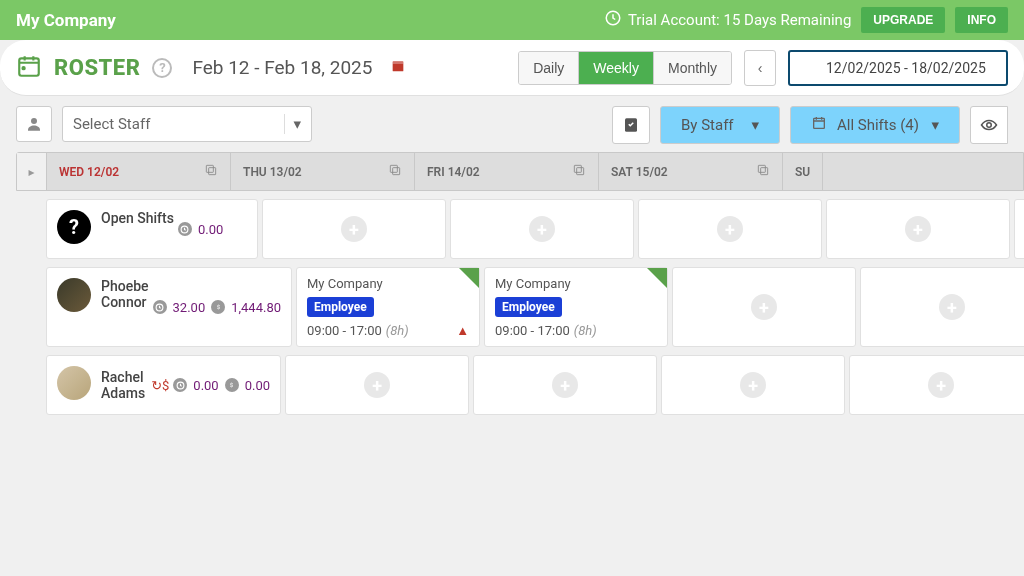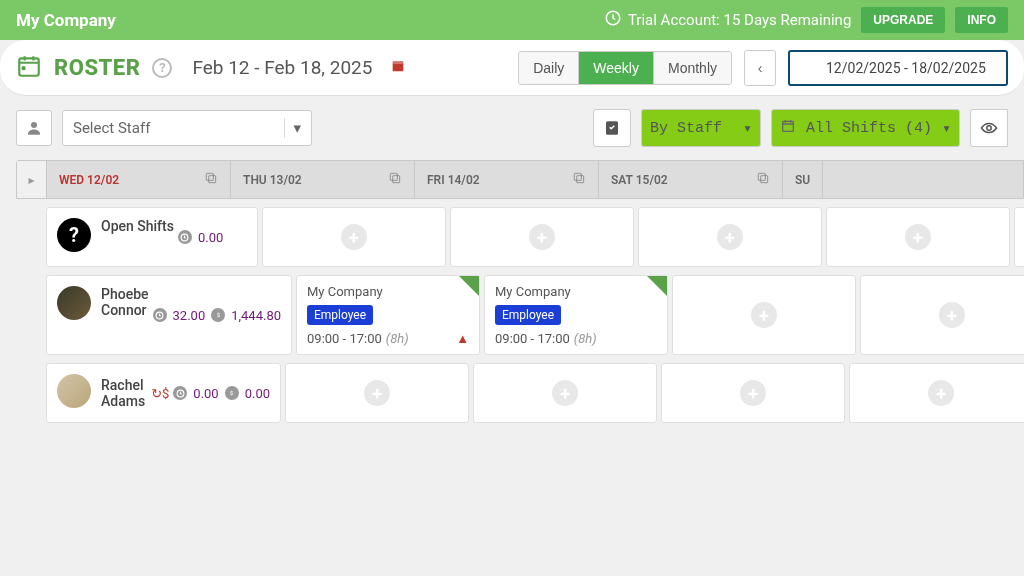--- a/index.html
+++ b/index.html
@@ -17,26 +17,26 @@
   .help-icon { width: 20px; height: 20px; border: 2px solid #bbb; border-radius: 50%; display: inline-flex; align-items: center; justify-content: center; color: #bbb; font-size: 13px; font-weight: 700; }
   .date-range { color: #555; font-size: 19px; margin-left: 8px; }
   .cal-icon { color: #c0392b; margin-left: 6px; }
   .spacer { flex: 1; }
   .view-toggle { display: flex; border: 1px solid #ccc; border-radius: 3px; overflow: hidden; }
   .view-toggle button { background: #f7f7f7; border: none; padding: 8px 14px; font-size: 14px; color: #555; cursor: pointer; border-right: 1px solid #ccc; }
   .view-toggle button:last-child { border-right: none; }
   .view-toggle button.active { background: #4caf50; color: #fff; }
   .nav-arrow { width: 32px; height: 36px; border: 1px solid #ccc; background: #fff; border-radius: 3px; cursor: pointer; color: #666; font-size: 14px; }
   .date-picker { border: 2px solid #0c4a6e; background: #fff; height: 36px; padding: 0 20px 0 36px; font-size: 14px; color: #444; border-radius: 3px; min-width: 220px; }
-  .filters-row { height: 64px; padding: 10px 16px; display: flex; align-items: center; gap: 10px; }
+  .filters-row { height: 56px; padding: 10px 16px; display: flex; gap: 10px; }
   .staff-select { display: flex; align-items: center; gap: 10px; }
   .person-icon-btn { width: 36px; height: 36px; border: 1px solid #ccc; background: #fff; border-radius: 3px; display: flex; align-items: center; justify-content: center; color: #888; }
   .select-box { display: flex; align-items: center; border: 1px solid #ccc; background: #fff; border-radius: 3px; height: 36px; padding: 0 10px; min-width: 250px; justify-content: space-between; color: #666; font-size: 15px; cursor: pointer; }
   .select-sep { width: 1px; height: 20px; background: #ddd; margin: 0 8px; }
-  .dropdown { display: flex; align-items: center; border: 1px solid #ccc; background: #84cc16; border-radius: 3px; height: 38px; padding: 0 8px; gap: 10px; color: #555; font-size: 15px; cursor: pointer; font-family: Liberation Mono, monospace; }
+  .dropdown { display: flex; align-items: center; border: 1px solid #ccc; background: #7dd3fc; border-radius: 3px; height: 38px; padding: 0 20px; gap: 10px; color: #555; font-size: 15px; cursor: pointer; }
   .dropdown .chev { margin-left: auto; }
   .icon-box { width: 38px; height: 38px; border: 1px solid #ccc; background: #fff; border-radius: 3px; display: flex; align-items: center; justify-content: center; color: #555; }
   .grid-wrap { padding: 0 0 0 16px; }
   .grid-header { display: flex; background: #ddd; border: 1px solid #c8c8c8; border-radius: 3px 0 0 0; position: relative; }
   .toggle-col { width: 30px; background: #f0f0f0; display: flex; align-items: center; justify-content: center; color: #999; cursor: pointer; font-size: 12px; border-right: 1px solid #c8c8c8; }
   .hdr-cell { flex: 0 0 184px; padding: 10px 12px; font-size: 12px; color: #666; font-weight: 600; border-right: 1px solid #c8c8c8; display: flex; align-items: center; justify-content: space-between; }
   .hdr-cell.name { flex: 0 0 212px; }
   .hdr-cell.today { color: #b33; }
   .copy-icon svg { width: 14px; height: 14px; stroke: #888; fill: none; stroke-width: 1.5; }
   .grid-body { display: flex; flex-direction: column; gap: 8px; margin-top: 8px; }
@@ -50,21 +50,21 @@
   .emp-name-row { display: flex; align-items: center; gap: 6px; }
   .emp-stats { display: flex; align-items: center; gap: 6px; color: #701a75; font-size: 13px; }
   .stat-icon { width: 14px; height: 14px; background: #999; border-radius: 50%; display: inline-flex; align-items: center; justify-content: center; }
   .stat-icon svg { width: 9px; height: 9px; fill: #fff; }
   .reload-icon { color: #c0392b; font-size: 13px; }
   .day-cell { flex: 0 0 184px; background: #fff; border: 1px solid #e0e0e0; border-radius: 3px; margin-right: 4px; display: flex; align-items: center; justify-content: center; position: relative; min-height: 60px; }
   .add-btn { width: 26px; height: 26px; border-radius: 50%; background: #e8e8e8; color: #fff; display: flex; align-items: center; justify-content: center; font-size: 18px; font-weight: 700; cursor: pointer; }
   .shift-card { width: 100%; height: 100%; padding: 8px 10px; position: relative; display: flex; flex-direction: column; gap: 6px; align-items: flex-start; justify-content: flex-start; }
   .shift-corner { position: absolute; top: 0; right: 0; width: 0; height: 0; border-top: 20px solid #5aa14a; border-left: 20px solid transparent; }
   .shift-loc { color: #555; font-size: 13px; }
-  .shift-role { display: inline-block; background: #1b3fd6; color: #fff; font-size: 12px; font-weight: 400; padding: 3px 7px; border-radius: 3px; }
+  .shift-role { display: inline-block; background: #1b3fd6; color: #fff; font-size: 12px; font-weight: 700; padding: 3px 7px; border-radius: 3px; }
   .shift-time { color: #555; font-size: 13px; display: flex; align-items: center; gap: 4px; }
   .shift-time .dur { color: #999; font-style: italic; }
   .warn-icon { color: #c0392b; font-size: 13px; position: absolute; right: 10px; bottom: 8px; }
 </style>
 </head>
 <body>
 
 <div class="topbar">
   <div class="company">My Company</div>
   <div class="trial-wrap">

